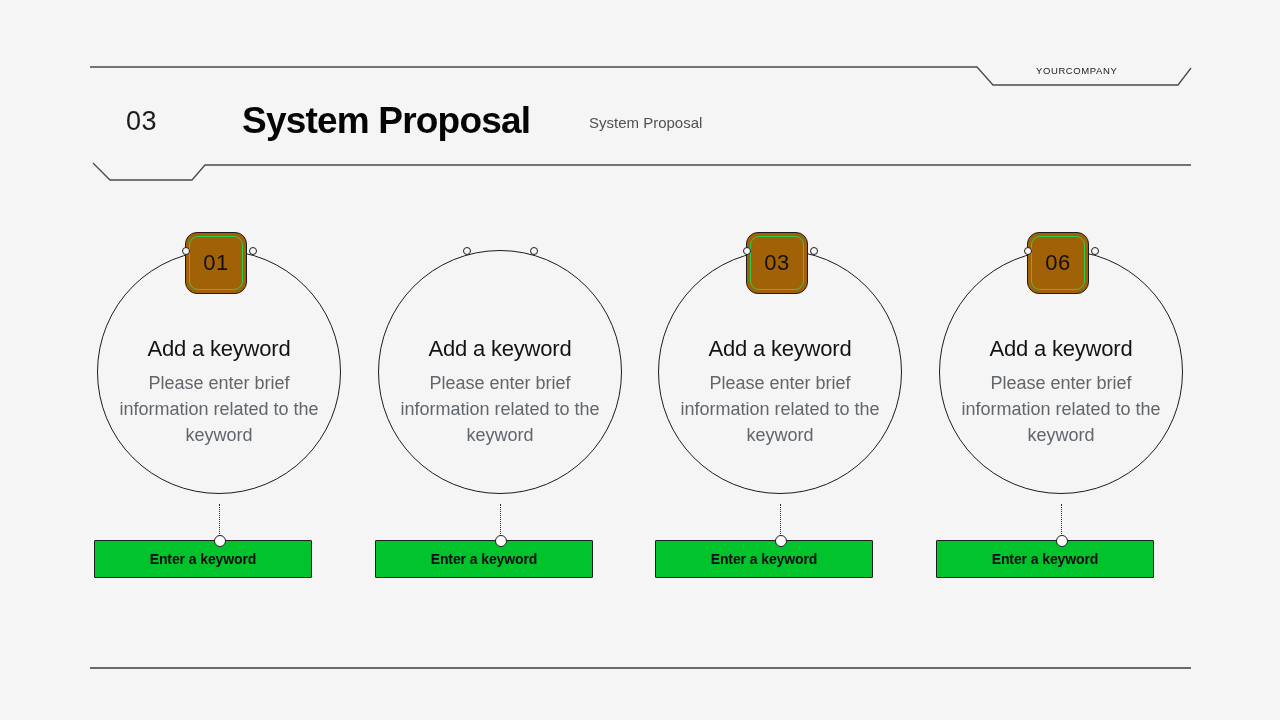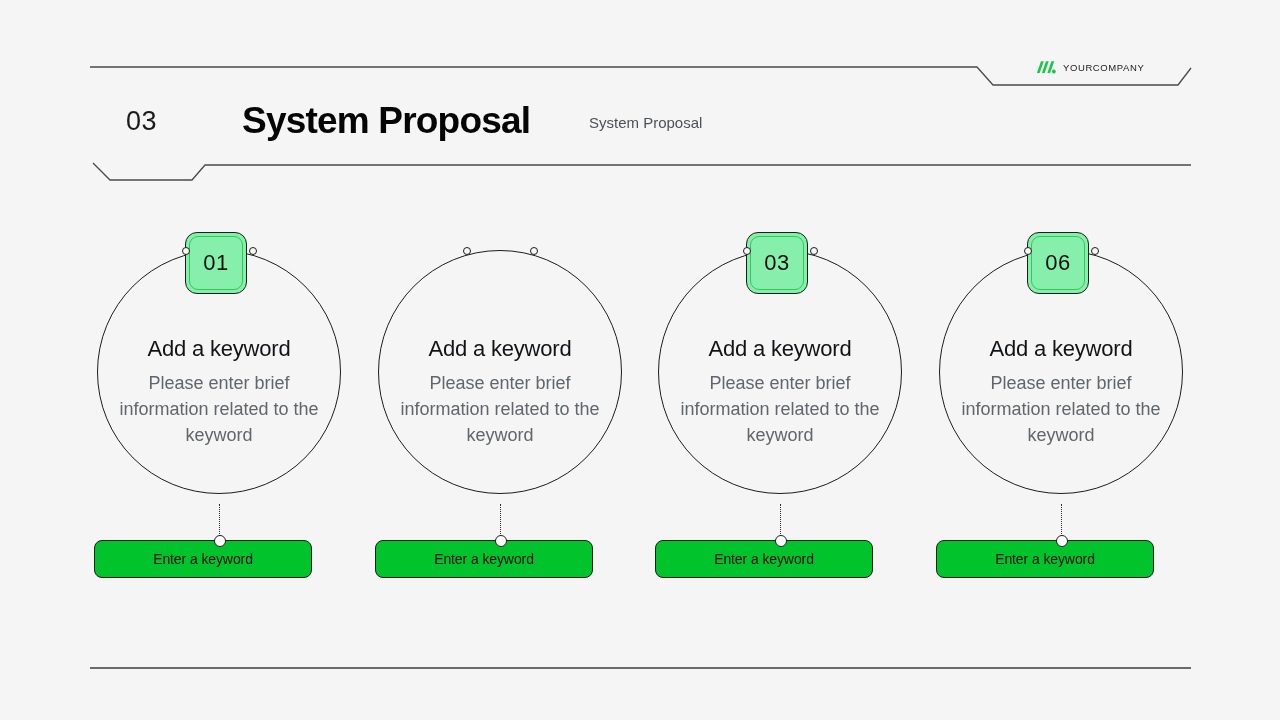--- a/index.html
+++ b/index.html
@@ -30,23 +30,24 @@
     width: 1280px; height: 720px;
     pointer-events: none;
   }
 
   
   .brand {
     position: absolute;
     left: 1036px;
     top: 58px;
     display: flex;
-    align-items: center;
+    align-items: flex-end;
     gap: 7px;
     height: 18px;
+    flex-direction: column;
   }
   .brand-mark { width: 20px; height: 13px; display: block; }
   .brand-name {
     font-size: 9.5px;
     letter-spacing: 0.6px;
     color: #1b1b1b;
     font-weight: 500;
     white-space: nowrap;
   }
 
@@ -109,21 +110,21 @@
   }
 
   .badge {
     position: absolute;
     left: 91px;
     top: 0px;
     width: 62px;
     height: 62px;
     border: 1.6px solid #1d1d1d;
     border-radius: 12px;
-    background: #86efac;
+    background: #a16207;
     display: flex;
     align-items: center;
     justify-content: center;
     z-index: 4;
   }
   .badge::before {
     content: "";
     position: absolute;
     left: 3px; top: 3px; right: 3px; bottom: 3px;
     border: 1.5px solid #2ecc55;
@@ -199,24 +200,24 @@
   }
 
   .btn {
     position: absolute;
     left: 0;
     top: 308px;
     width: 218px;
     height: 38px;
     background: #01c42d;
     border: 1.4px solid #1d1d1d;
-    border-radius: 8px;
+    border-radius: 1px;
     color: #0b0b0b;
     font-size: 14px;
-    font-weight: 400;
+    font-weight: 700;
     display: flex;
     align-items: center;
     justify-content: center;
     cursor: pointer;
     letter-spacing: -0.1px;
   }
 </style>
 </head>
 <body>
 

